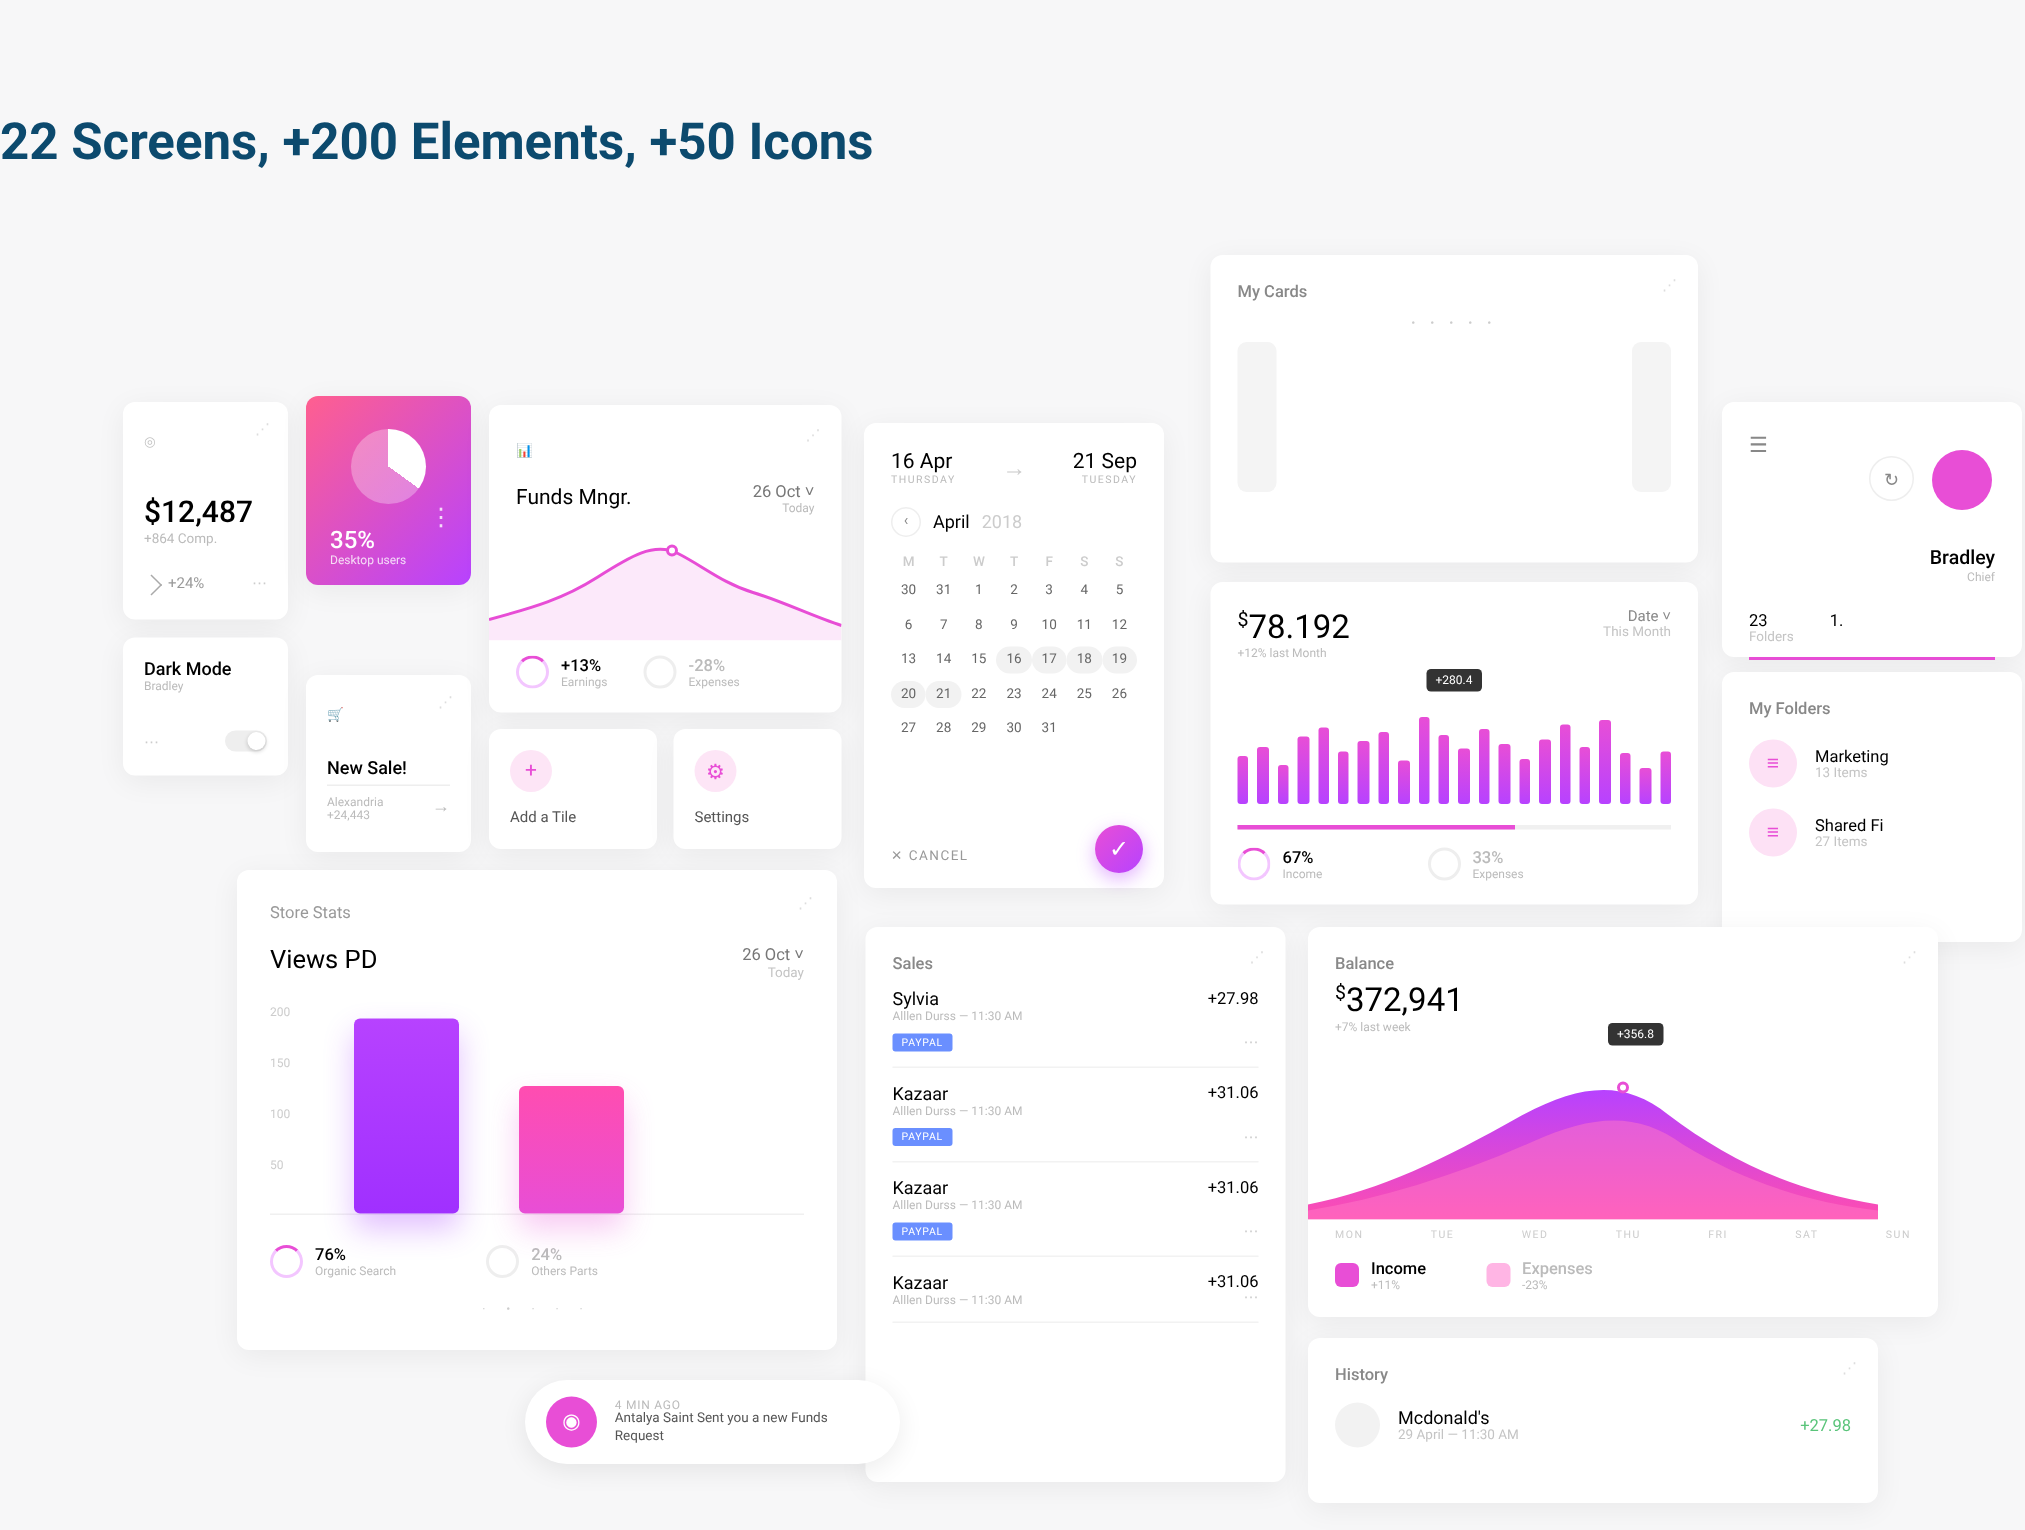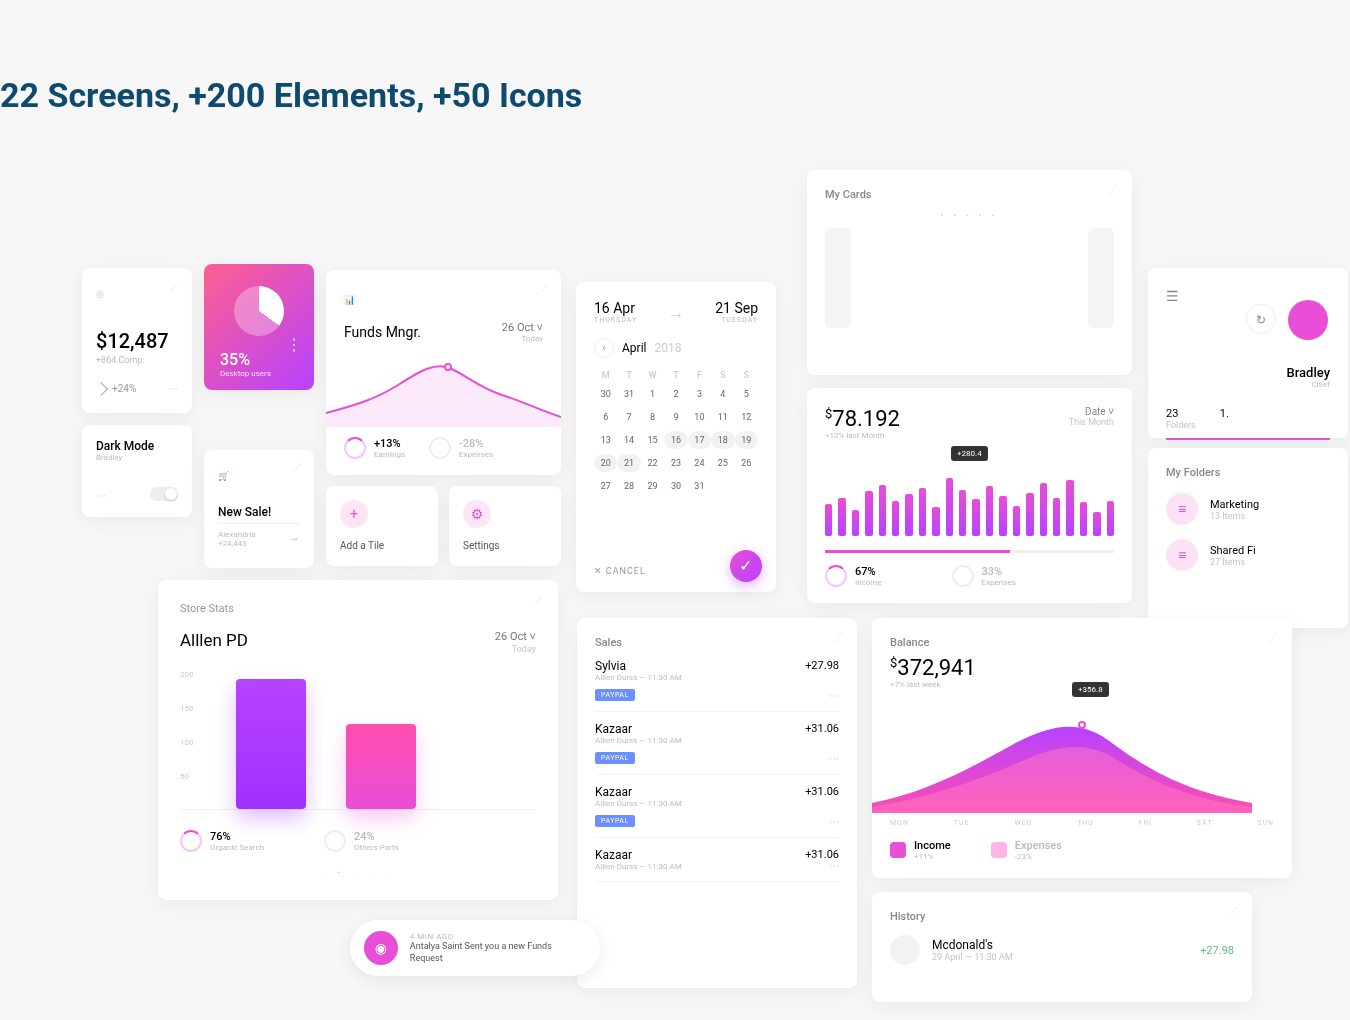--- a/index.html
+++ b/index.html
@@ -385,21 +385,21 @@
           <div class="tiny">27 Items</div>
         </div>
       </div>
     </div>
 </div>
 
 <div class="card ss">
   <div class="ss-title">Store Stats</div>
   <span style="position:absolute;top:16px;right:16px;color:#ddd;font-size:10px">⋰</span>
   <div class="ss-h">
-    <div class="ss-lbl">Alllen PD</div>
+    <div class="ss-lbl">Views PD</div>
     <div style="text-align:right">
       <span class="fm-date"><span>26 Oct</span> ˅</span>
       <div class="tiny">Today</div>
     </div>
   </div>
   <div class="ss-chart">
     <div class="ss-grid" style="top:0">200</div>
     <div class="ss-grid" style="top:34px">150</div>
     <div class="ss-grid" style="top:68px">100</div>
     <div class="ss-grid" style="top:102px">50</div>

